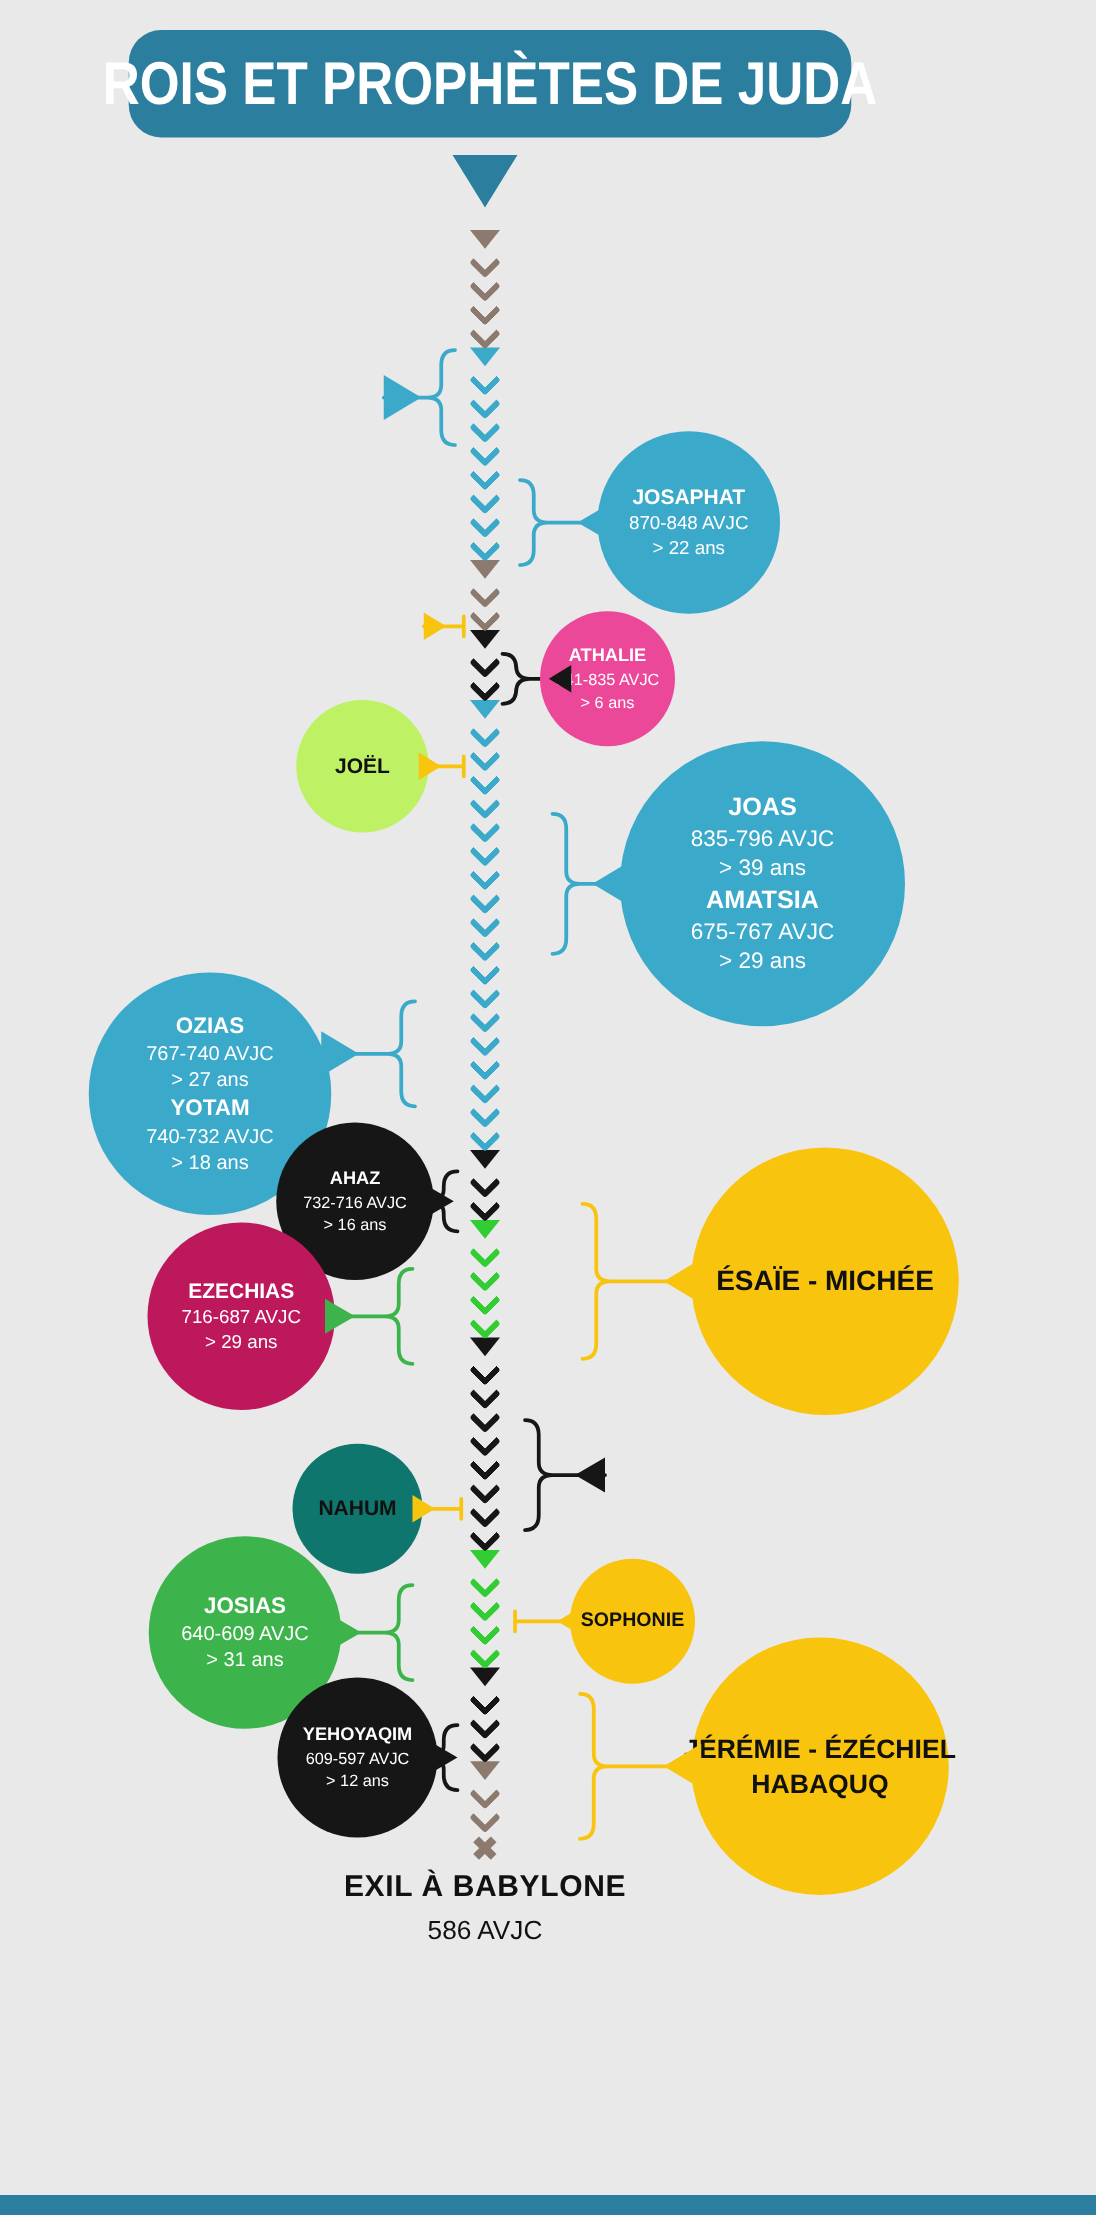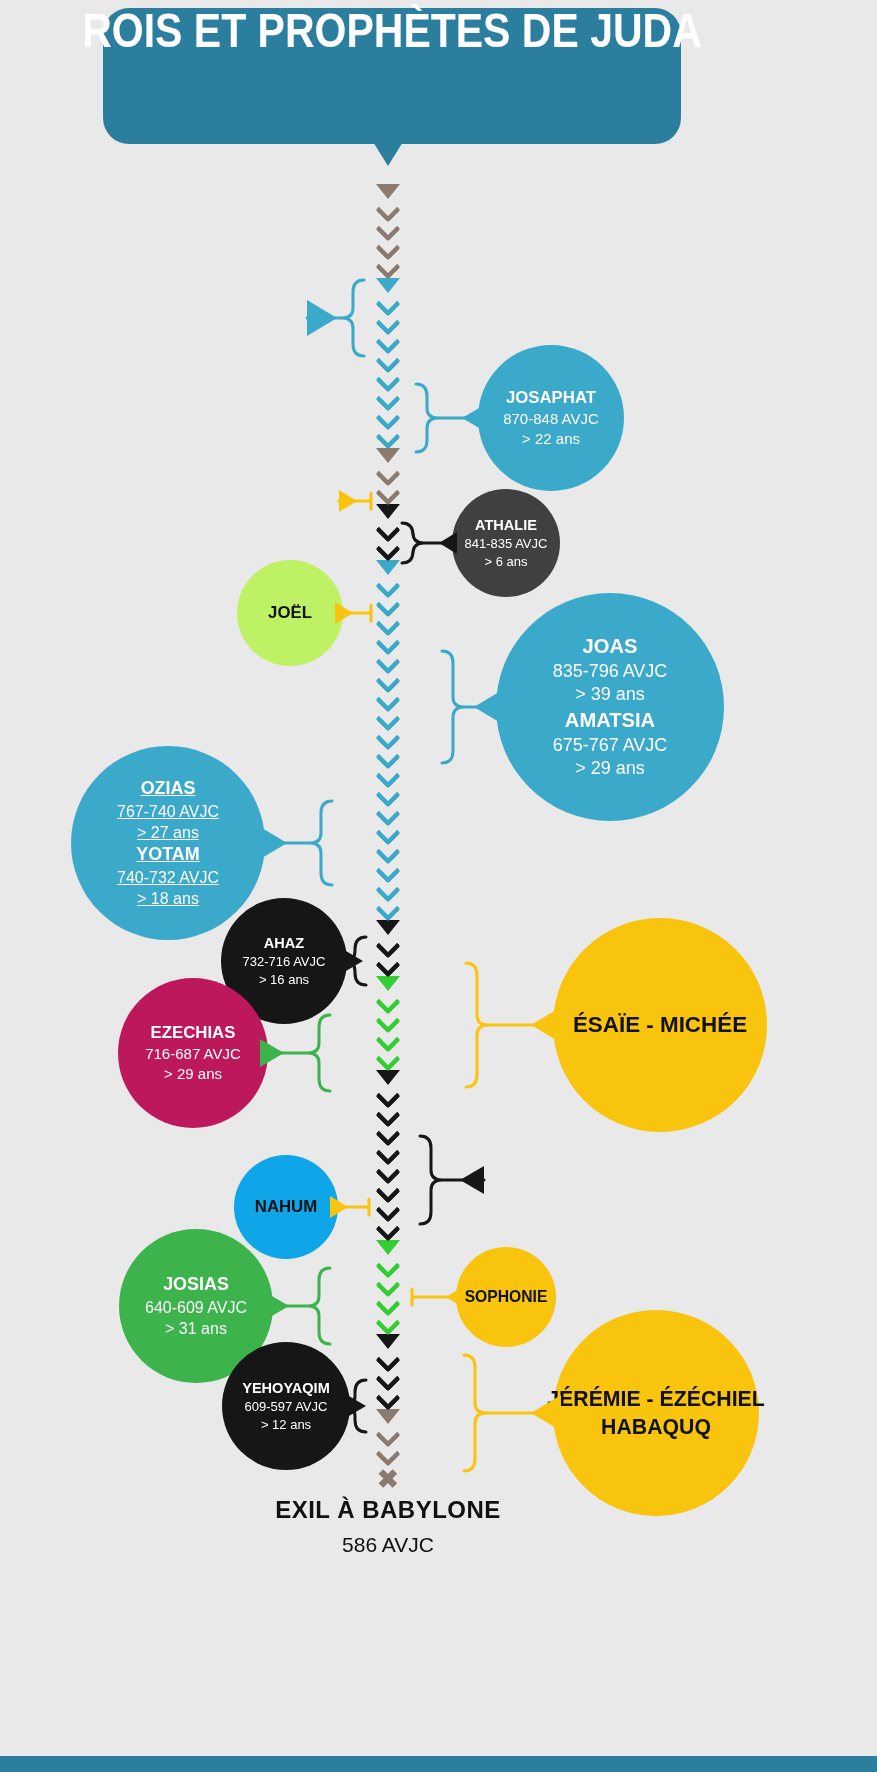--- a/index.html
+++ b/index.html
@@ -1,21 +1,21 @@
 <!DOCTYPE html>
 <html><head>
 <meta charset="utf-8">
 <style>
   html,body{margin:0;padding:0;background:#fff;}
   .stage{position:relative;width:877px;height:1772px;background:#e9e9e9;overflow:hidden;
          font-family:"Liberation Sans",sans-serif;}
 
   
-  .banner{position:absolute;left:103px;top:8px;width:578px;height:136px;border-radius:26px;
-          display:flex;align-items:flex-start;justify-content:center;}
+  .banner{position:absolute;left:103px;top:24px;width:578px;height:86px;border-radius:26px;
+          display:flex;align-items:center;justify-content:center;}
   .banner h1{margin:0;color:#fff;font-size:41px;font-weight:bold;letter-spacing:0;
              transform:scaleY(1.18);white-space:nowrap;}
   .banner-tail{position:absolute;left:362px;top:124px;width:0;height:0;
                border-left:26px solid transparent;border-right:26px solid transparent;
                border-top:42px solid #2b7e9e;}
 
   
   .timeline{position:absolute;width:52px;display:flex;flex-direction:column;align-items:center;}
   .segment{display:flex;flex-direction:column;align-items:center;}
   .seg-marker{width:0;height:0;border-left:12px solid transparent;border-right:12px solid transparent;
@@ -171,40 +171,40 @@
   <div class="bottom-bar" style="background: rgb(43, 126, 158);"></div>
 
     <div class="tail" style="top: 300px; border-top: 18px solid transparent; border-bottom: 18px solid transparent; left: 307px; border-left: 30px solid rgb(58, 169, 202);"></div>
     <div class="bubble" style="left: 478px; top: 345px; width: 146px; height: 146px; background: rgb(58, 169, 202); color: rgb(255, 255, 255); font-size: 15px;">
       <div class="bl b">JOSAPHAT</div>
       <div class="bl">870-848 AVJC</div>
       <div class="bl">&gt; 22 ans</div>
     </div>
     <div class="tail" style="top: 404px; border-top: 14px solid transparent; border-bottom: 14px solid transparent; left: 462px; border-right: 24px solid rgb(58, 169, 202);"></div>
     <div class="tail" style="top: 490px; border-top: 11px solid transparent; border-bottom: 11px solid transparent; left: 339px; border-left: 18px solid rgb(249, 196, 14);"></div>
-    <div class="bubble" style="left: 452px; top: 489px; width: 108px; height: 108px; background: #404040; color: rgb(255, 255, 255); font-size: 13px;">
+    <div class="bubble" style="left: 432px; top: 489px; width: 108px; height: 108px; background: #ec4899; color: rgb(255, 255, 255); font-size: 13px;">
       <div class="bl b">ATHALIE</div>
       <div class="bl">841-835 AVJC</div>
       <div class="bl">&gt; 6 ans</div>
     </div>
     <div class="tail" style="top: 532px; border-top: 11px solid transparent; border-bottom: 11px solid transparent; left: 439px; border-right: 18px solid rgb(22, 22, 22);"></div>
     <div class="bubble" style="left: 237px; top: 560px; width: 106px; height: 106px; background: #bef264; color: rgb(17, 17, 17); font-size: 15px;">
       <div class="bl b">JOËL</div>
     </div>
     <div class="tail" style="top: 602px; border-top: 11px solid transparent; border-bottom: 11px solid transparent; left: 335px; border-left: 18px solid rgb(249, 196, 14);"></div>
     <div class="bubble" style="left: 496px; top: 593px; width: 228px; height: 228px; background: rgb(58, 169, 202); color: rgb(255, 255, 255); font-size: 18px;">
       <div class="bl b">JOAS</div>
       <div class="bl">835-796 AVJC</div>
       <div class="bl">&gt; 39 ans</div>
       <div class="bl b">AMATSIA</div>
       <div class="bl">675-767 AVJC</div>
       <div class="bl">&gt; 29 ans</div>
     </div>
     <div class="tail" style="top: 689px; border-top: 18px solid transparent; border-bottom: 18px solid transparent; left: 474px; border-right: 30px solid rgb(58, 169, 202);"></div>
-    <div class="bubble" style="left: 71px; top: 746px; width: 194px; height: 194px; background: rgb(58, 169, 202); color: rgb(255, 255, 255); font-size: 16px; text-decoration: underline;">
+    <div class="bubble" style="left: 71px; top: 778px; width: 194px; height: 194px; background: rgb(58, 169, 202); color: rgb(255, 255, 255); font-size: 16px;">
       <div class="bl b">OZIAS</div>
       <div class="bl">767-740 AVJC</div>
       <div class="bl">&gt; 27 ans</div>
       <div class="bl b">YOTAM</div>
       <div class="bl">740-732 AVJC</div>
       <div class="bl">&gt; 18 ans</div>
     </div>
     <div class="tail" style="top: 825px; border-top: 18px solid transparent; border-bottom: 18px solid transparent; left: 257px; border-left: 30px solid rgb(58, 169, 202);"></div>
     <div class="bubble" style="left: 221px; top: 898px; width: 126px; height: 126px; background: rgb(22, 22, 22); color: rgb(255, 255, 255); font-size: 13px;">
       <div class="bl b">AHAZ</div>
@@ -216,21 +216,21 @@
       <div class="bl b">ÉSAÏE - MICHÉE</div>
     </div>
     <div class="tail" style="top: 1007px; border-top: 18px solid transparent; border-bottom: 18px solid transparent; left: 531px; border-right: 30px solid rgb(249, 196, 14);"></div>
     <div class="bubble" style="left: 118px; top: 978px; width: 150px; height: 150px; background: #be185d; color: rgb(255, 255, 255); font-size: 15px;">
       <div class="bl b">EZECHIAS</div>
       <div class="bl">716-687 AVJC</div>
       <div class="bl">&gt; 29 ans</div>
     </div>
     <div class="tail" style="top: 1039px; border-top: 14px solid transparent; border-bottom: 14px solid transparent; left: 260px; border-left: 24px solid rgb(60, 180, 75);"></div>
     <div class="tail" style="top: 1166px; border-top: 14px solid transparent; border-bottom: 14px solid transparent; left: 460px; border-right: 24px solid rgb(22, 22, 22);"></div>
-    <div class="bubble" style="left: 234px; top: 1155px; width: 104px; height: 104px; background: #0ea5e9; color: rgb(17, 17, 17); font-size: 15px;">
+    <div class="bubble" style="left: 234px; top: 1155px; width: 104px; height: 104px; background: #0f766e; color: rgb(17, 17, 17); font-size: 15px;">
       <div class="bl b">NAHUM</div>
     </div>
     <div class="tail" style="top: 1196px; border-top: 11px solid transparent; border-bottom: 11px solid transparent; left: 330px; border-left: 18px solid rgb(249, 196, 14);"></div>
     <div class="bubble" style="left: 119px; top: 1229px; width: 154px; height: 154px; background: rgb(60, 180, 75); color: rgb(255, 255, 255); font-size: 16px;">
       <div class="bl b">JOSIAS</div>
       <div class="bl">640-609 AVJC</div>
       <div class="bl">&gt; 31 ans</div>
     </div>
     <div class="tail" style="top: 1292px; border-top: 14px solid transparent; border-bottom: 14px solid transparent; left: 265px; border-left: 24px solid rgb(60, 180, 75);"></div>
     <div class="bubble" style="left: 456px; top: 1247px; width: 100px; height: 100px; background: rgb(249, 196, 14); color: rgb(17, 17, 17); font-size: 14px;">

